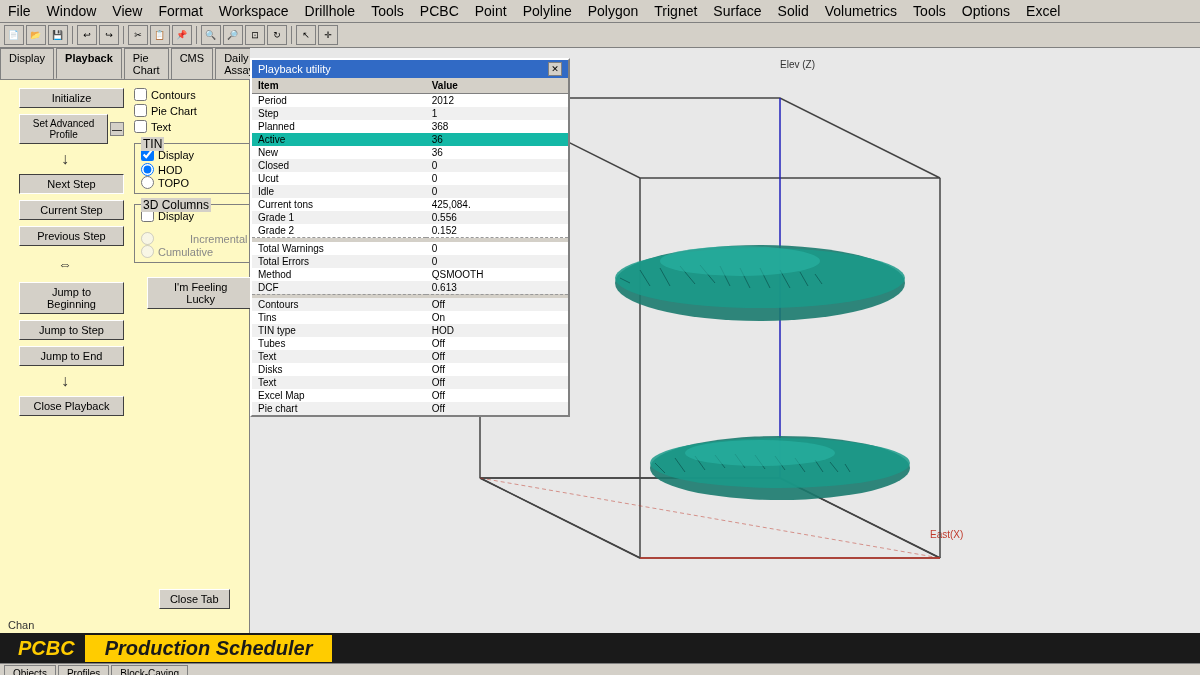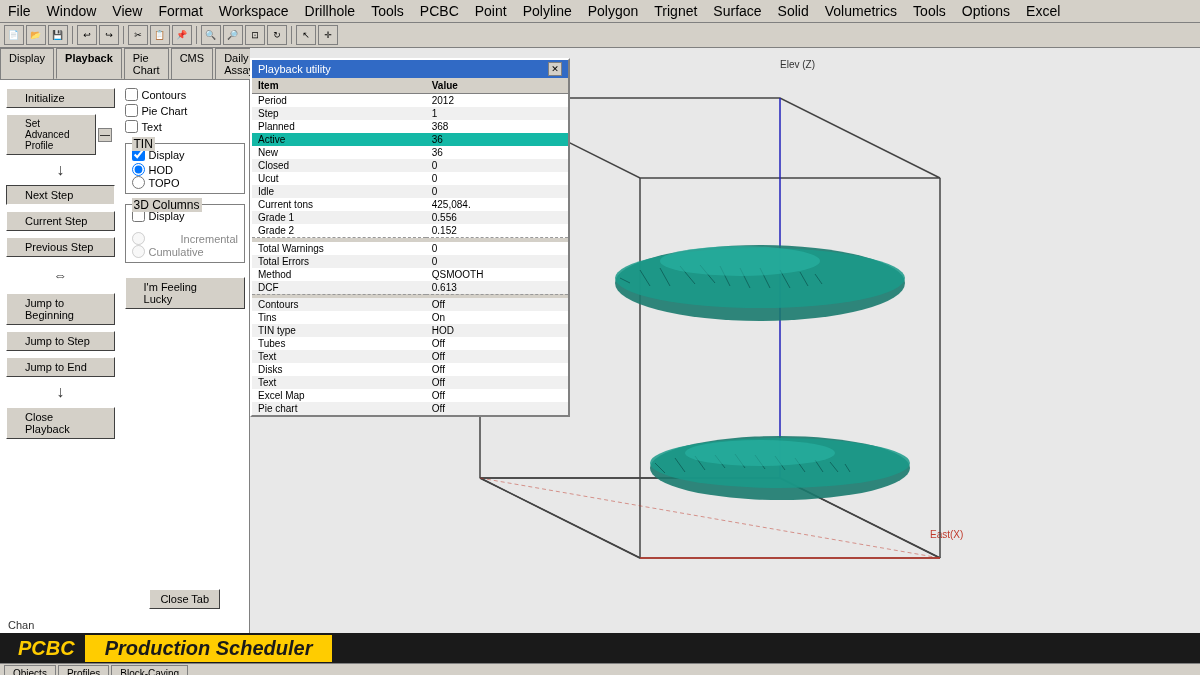--- a/index.html
+++ b/index.html
@@ -55,21 +55,21 @@
 
     
     .main-layout {
       display: flex;
       height: calc(675px - 60px - 30px);
     }
 
     
     .left-panel {
       width: 250px;
-      background: #ffffff;
+      background: #fef9c3;
       border-right: 1px solid #808080;
       display: flex;
       flex-direction: column;
     }
 
     
     .tabs {
       display: flex;
       background: #d4d0c8;
       border-bottom: 1px solid #808080;
@@ -99,28 +99,29 @@
       width: 130px;
       padding: 8px 6px;
       display: flex;
       flex-direction: column;
       gap: 6px;
     }
 
     .panel-btn {
       background: #d4d0c8;
       border: 1px solid #808080;
-      padding: 3px 18px;
+      padding: 3px 12px;
       font-size: 11px;
       cursor: pointer;
-      text-align: left;
+      text-align: center;
       border-top: 1px solid #ffffff;
       border-left: 1px solid #ffffff;
       border-right: 1px solid #404040;
       border-bottom: 1px solid #404040;
+      margin-left: 13px;
     }
     .panel-btn:active, .panel-btn.pressed {
       border-top: 1px solid #404040;
       border-left: 1px solid #404040;
       border-right: 1px solid #ffffff;
       border-bottom: 1px solid #ffffff;
     }
 
     .arrow-down {
       text-align: center;

